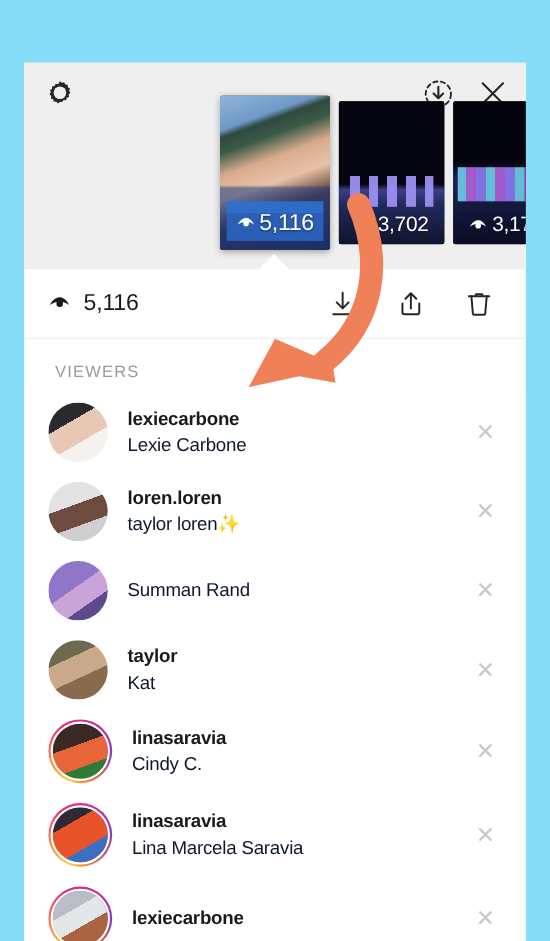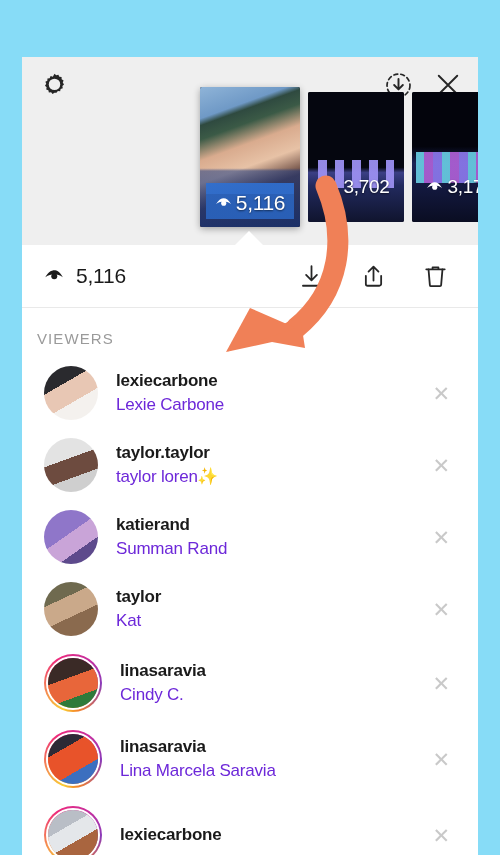--- a/index.html
+++ b/index.html
@@ -95,21 +95,21 @@
     width: 100px;
     height: 140px;
     box-shadow: 0 2px 7px rgba(0,0,0,0.32);
     margin-top: -5px;
   }
 
   .story-thumb .views {
     position: absolute;
     left: 0;
     right: 0;
-    bottom: 24px;
+    bottom: 6px;
     display: flex;
     align-items: center;
     justify-content: center;
     gap: 4px;
     color: #ffffff;
     font-size: 19px;
     font-weight: 400;
     text-shadow: 0 1px 2px rgba(0,0,0,0.55);
     letter-spacing: -0.3px;
   }
@@ -189,21 +189,21 @@
     margin-left: auto;
     display: flex;
     align-items: center;
     gap: 28px;
     padding-right: 10px;
   }
   .act-btn { cursor: pointer; display:flex; align-items:center; justify-content:center; width:34px; height:34px; }
 
   
   .viewers-label {
-    padding: 22px 0 10px 15px;
+    padding: 22px 0 10px 28px;
     font-size: 15px;
     letter-spacing: 1.1px;
     color: #9a9a9a;
     font-weight: 400;
   }
 
   .viewer-list { background:#fff; }
 
   .viewer-row {
     display: flex;
@@ -247,21 +247,21 @@
   .uname {
     font-size: 17px;
     font-weight: 700;
     color: #1a1a1a;
     line-height: 1.35;
     letter-spacing: -0.2px;
   }
   .fullname {
     font-size: 17px;
     font-weight: 400;
-    color: #6d28d9;
+    color: #0f172a;
     line-height: 1.4;
     letter-spacing: -0.2px;
   }
 
   .row-x {
     margin-left: auto;
     color: #c9c9c9;
     font-size: 21px;
     line-height: 1;
     padding: 6px 8px;
@@ -384,33 +384,32 @@
         </div>
         <div class="row-x">✕</div>
       </div>
       <div class="viewer-row">
         <div class="avatar-wrap">
           <div class="avatar-inner">
             <div class="ph ph-b"></div>
           </div>
         </div>
         <div class="names">
-          <div class="uname">taylor.taylor</div>
+          <div class="uname">loren.loren</div>
           <div class="fullname">taylor loren✨</div>
         </div>
         <div class="row-x">✕</div>
       </div>
       <div class="viewer-row">
         <div class="avatar-wrap">
           <div class="avatar-inner">
             <div class="ph ph-c"></div>
           </div>
         </div>
         <div class="names">
-          <div class="uname">katierand</div>
           <div class="fullname">Summan Rand</div>
         </div>
         <div class="row-x">✕</div>
       </div>
       <div class="viewer-row">
         <div class="avatar-wrap">
           <div class="avatar-inner">
             <div class="ph ph-d"></div>
           </div>
         </div>

